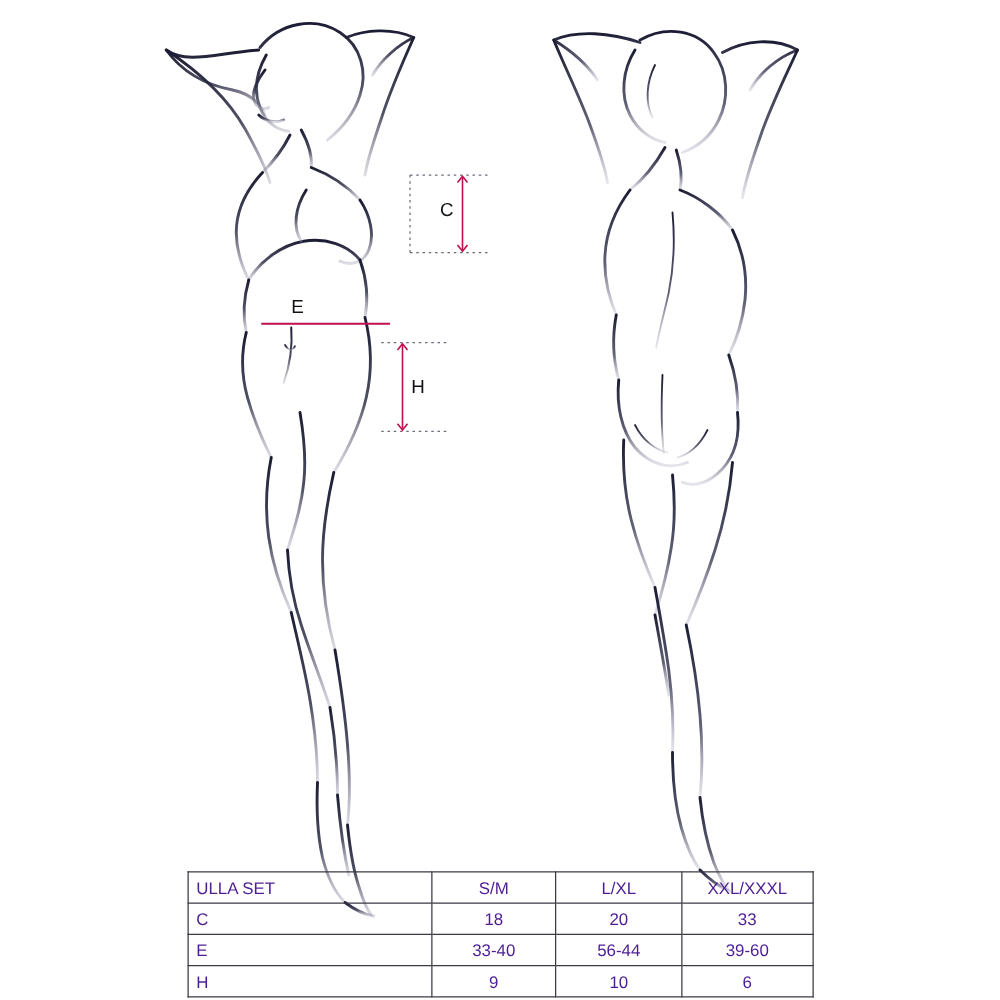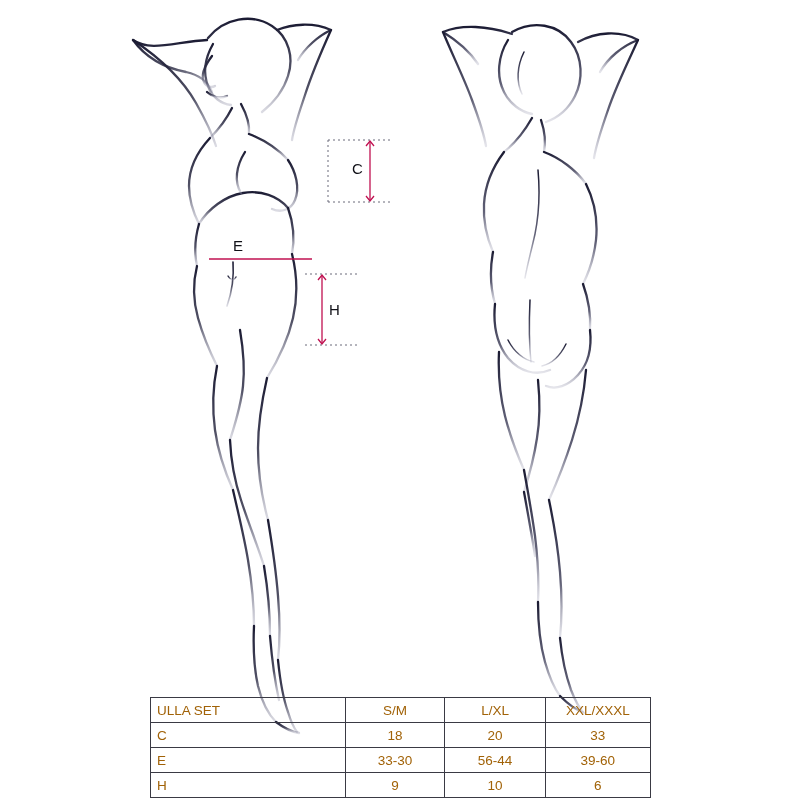--- a/index.html
+++ b/index.html
@@ -45,21 +45,21 @@
     top: 697px;
     width: 501px;
     border-collapse: collapse;
     font-size: 13.5px;
   }
   #size-table td {
     border: 1px solid #3a3a44;
     height: 24px;
     padding: 0 6px;
     font-family: "Liberation Sans", sans-serif;
-    color: #a16207;
+    color: #4c1d95;
   }
   #size-table td.head-first,
   #size-table td.row-first {
     width: 206px;
     text-align: left;
   }
   #size-table td.col {
     width: 97px;
     text-align: center;
   }
@@ -220,21 +220,21 @@
         <td class="col">XXL/XXXL</td>
       </tr>
       <tr>
         <td class="row-first">C</td>
         <td class="col">18</td>
         <td class="col">20</td>
         <td class="col">33</td>
       </tr>
       <tr>
         <td class="row-first">E</td>
-        <td class="col">33-30</td>
+        <td class="col">33-40</td>
         <td class="col">56-44</td>
         <td class="col">39-60</td>
       </tr>
       <tr>
         <td class="row-first">H</td>
         <td class="col">9</td>
         <td class="col">10</td>
         <td class="col">6</td>
       </tr>
     </tbody>

